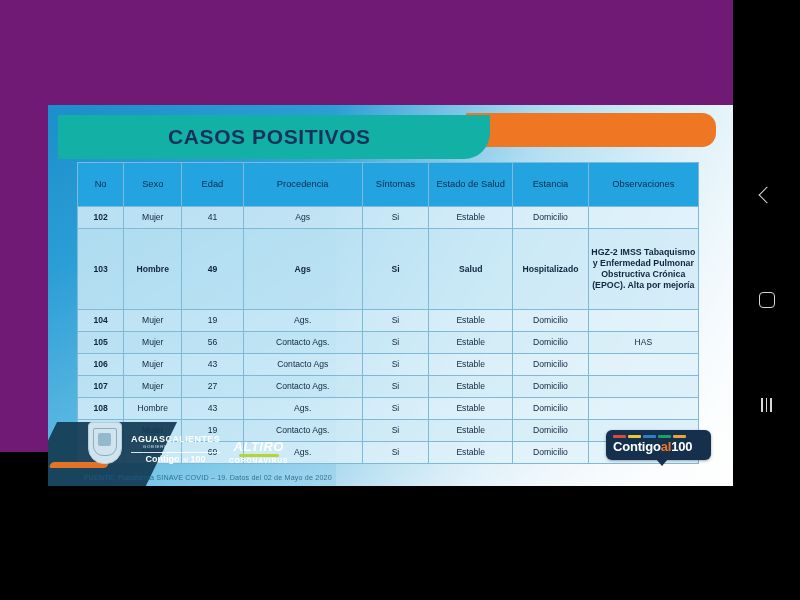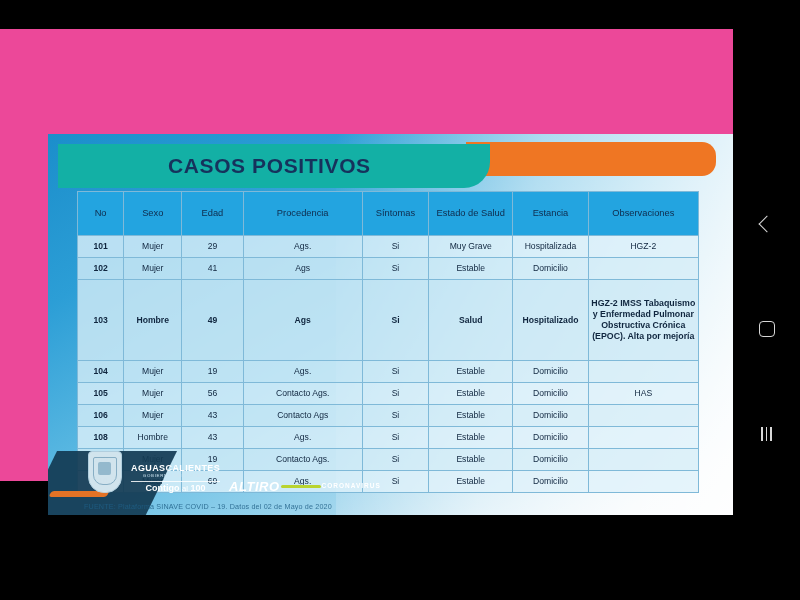--- a/index.html
+++ b/index.html
@@ -1,19 +1,19 @@
 <!DOCTYPE html>
 <html><head>
 <meta charset="utf-8">
 <title>CASOS POSITIVOS</title>
 <style>
   html,body{margin:0;padding:0;background:#000;}
   body{width:800px;height:600px;overflow:hidden;font-family:"Liberation Sans",sans-serif;}
 
-  #screen{position:relative;width:800px;height:452px;background:#ec4899;margin-top:29px;}
+  #screen{position:relative;width:800px;height:452px;background:#701a75;}
 
   
   #slide{
     position:absolute;left:48px;top:105px;width:685px;height:381px;
     background:linear-gradient(150deg,#1b8ecb 0%,#2c9ed6 22%,#63bde4 48%,#aedbef 74%,#e9f3f8 92%,#f4f8fa 100%);
     overflow:hidden;
   }
   
   #paper-wash{
     position:absolute;right:0;top:0;width:58%;height:100%;
@@ -77,21 +77,21 @@
   .shield:after{
     content:"";position:absolute;left:9px;top:10px;width:13px;height:13px;
     background:#9dc2d6;border-radius:2px;
   }
   .gob{display:flex;flex-direction:column;align-items:center;gap:1px;}
   .gob .ags{color:#fff;font-size:9px;font-weight:bold;letter-spacing:.4px;line-height:1;}
   .gob .sub{color:#cfe6f2;font-size:4.4px;letter-spacing:.7px;line-height:1;}
   .gob .rule{width:100%;height:1px;background:#ffffff;opacity:.85;margin:1.5px 0;}
   .gob .c100{color:#fff;font-size:9px;font-weight:bold;line-height:1;}
   .gob .c100 i{font-style:normal;font-weight:normal;font-size:7.5px;}
-  .altiro{display:flex;flex-direction:row;align-items:center;gap:1px;}
+  .altiro{display:flex;flex-direction:column;align-items:center;gap:1px;}
   .altiro .word{
     color:#fff;font-size:13px;font-weight:bold;font-style:italic;letter-spacing:.5px;
     line-height:1;position:relative;
   }
   .altiro .bar{width:40px;height:3px;background:#b9d430;border-radius:2px;}
   .altiro .cv{color:#fff;font-size:6.5px;font-weight:bold;letter-spacing:1px;line-height:1;}
 
   
   #badge{
     position:absolute;right:22px;bottom:26px;width:105px;height:30px;
@@ -161,30 +161,20 @@
             <th>Edad</th>
             <th>Procedencia</th>
             <th>Síntomas</th>
             <th>Estado de Salud</th>
             <th>Estancia</th>
             <th>Observaciones</th>
           </tr>
         </thead>
         <tbody id="tbody">
             <tr>
-              <td class="no">101</td>
-              <td>Mujer</td>
-              <td>29</td>
-              <td>Ags.</td>
-              <td>Si</td>
-              <td>Muy Grave</td>
-              <td>Hospitalizada</td>
-              <td class="obs">HGZ-2</td>
-            </tr>
-            <tr>
               <td class="no">102</td>
               <td>Mujer</td>
               <td>41</td>
               <td>Ags</td>
               <td>Si</td>
               <td>Estable</td>
               <td>Domicilio</td>
               <td class="obs"></td>
             </tr>
             <tr class="tall">
@@ -215,20 +205,30 @@
               <td>Si</td>
               <td>Estable</td>
               <td>Domicilio</td>
               <td class="obs">HAS</td>
             </tr>
             <tr>
               <td class="no">106</td>
               <td>Mujer</td>
               <td>43</td>
               <td>Contacto Ags</td>
+              <td>Si</td>
+              <td>Estable</td>
+              <td>Domicilio</td>
+              <td class="obs"></td>
+            </tr>
+            <tr>
+              <td class="no">107</td>
+              <td>Mujer</td>
+              <td>27</td>
+              <td>Contacto Ags.</td>
               <td>Si</td>
               <td>Estable</td>
               <td>Domicilio</td>
               <td class="obs"></td>
             </tr>
             <tr>
               <td class="no">108</td>
               <td>Hombre</td>
               <td>43</td>
               <td>Ags.</td>
@@ -272,20 +272,30 @@
         <div class="rule"></div>
         <div class="c100"><span>Contigo</span> <i>al</i> <span>100</span></div>
       </div>
       <div class="altiro">
         <div class="word">ALTIRO</div>
         <div class="bar"></div>
         <div class="cv">CORONAVIRUS</div>
       </div>
     </div>
 
+    <div id="badge">
+      <div class="stripes" id="badge-stripes">
+          <i style="background: rgb(217, 76, 61);"></i>
+          <i style="background: rgb(232, 201, 58);"></i>
+          <i style="background: rgb(47, 127, 196);"></i>
+          <i style="background: rgb(31, 158, 99);"></i>
+          <i style="background: rgb(232, 163, 58);"></i>
+        </div>
+      <div class="txt"><span>Contigo</span><em>al</em><span>100</span></div>
+    </div>
 
     <div id="fuente">FUENTE: Plataforma SINAVE COVID – 19. Datos del 02 de Mayo de 2020</div>
   </div>
 
   <div id="navbar">
     <div class="navbtn" id="nav-back">
         <span class="chev"></span>
       </div>
     <div class="navbtn" id="nav-home">
         <span class="sq"></span>

